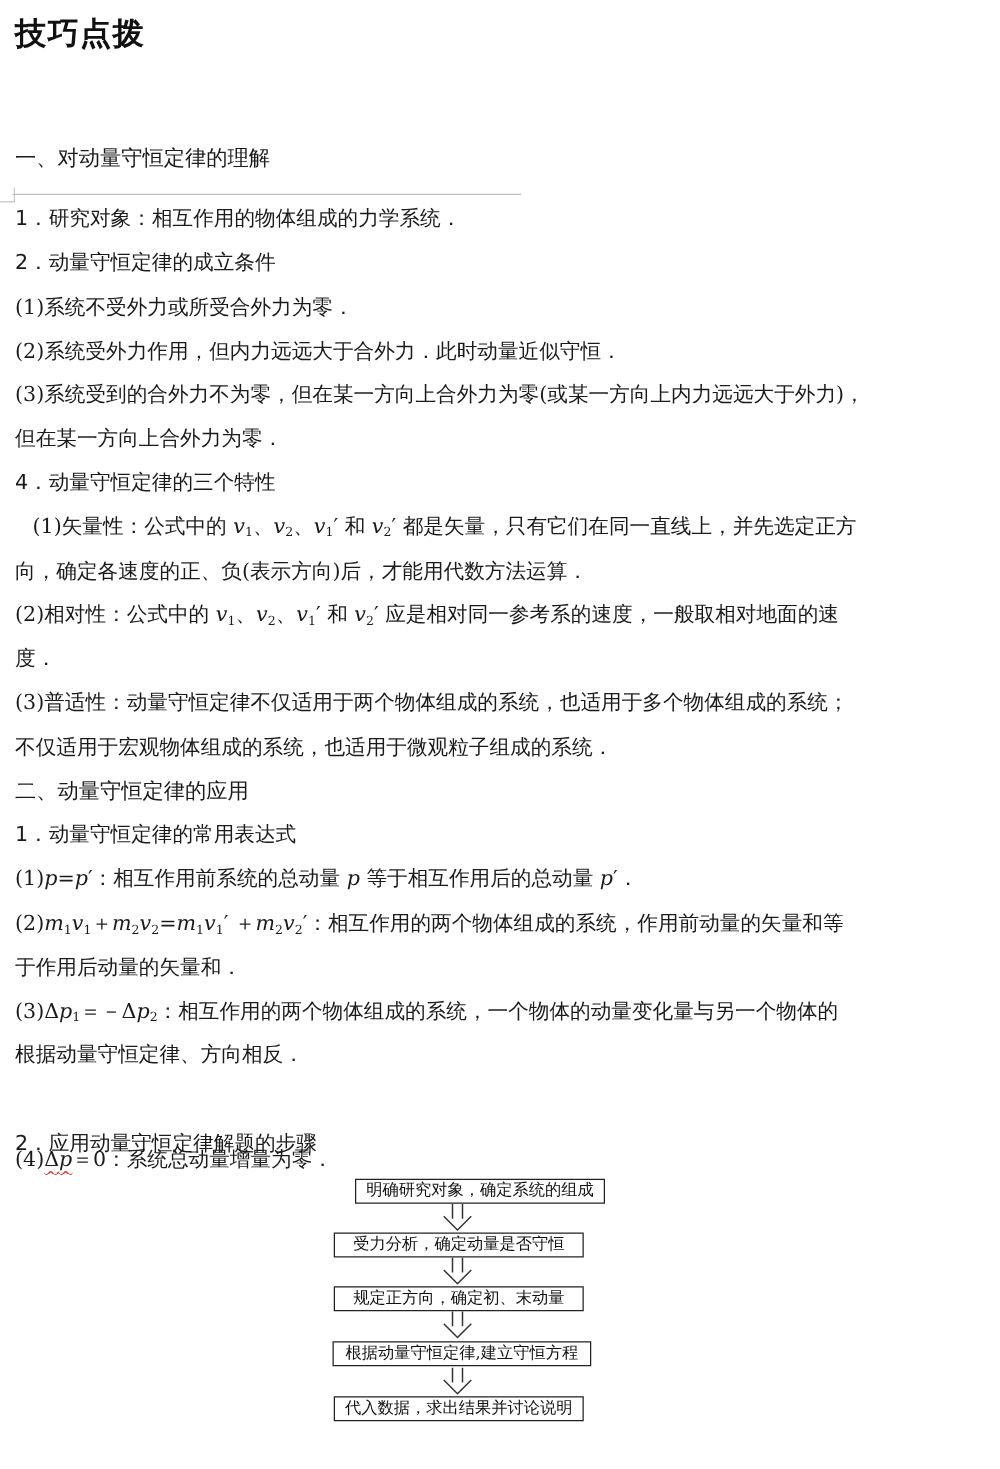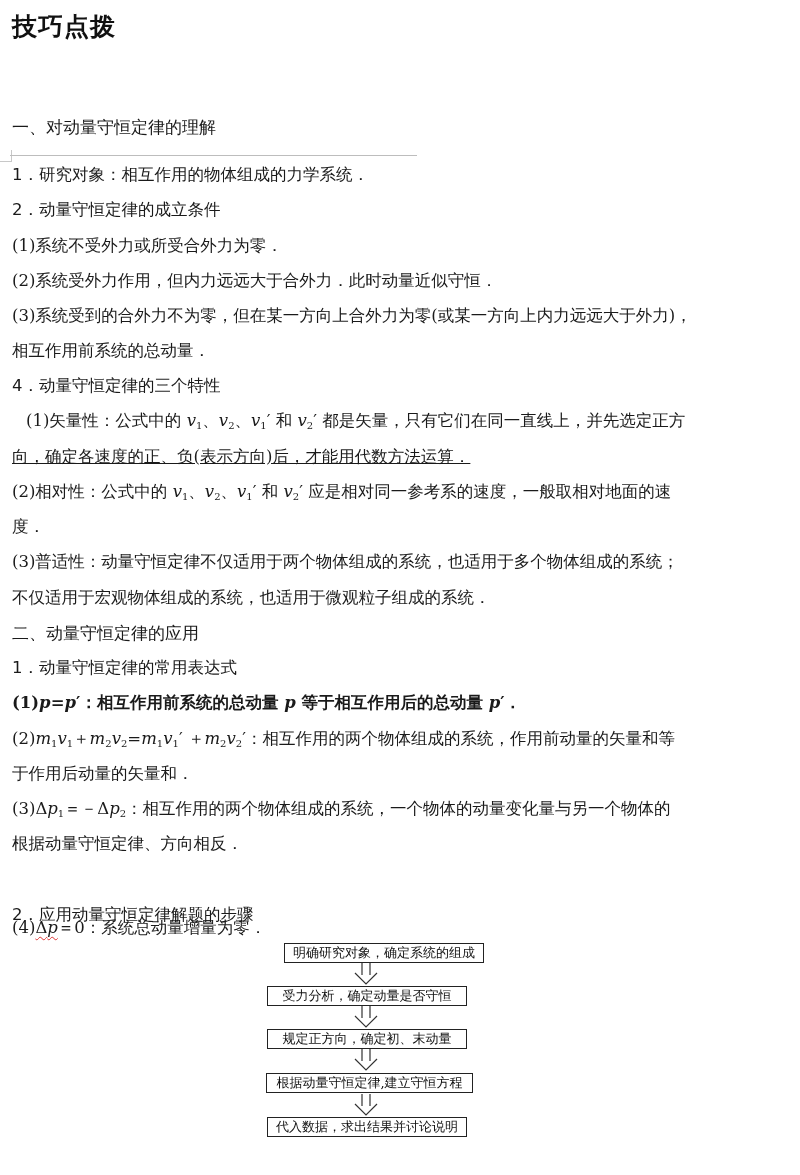--- a/index.html
+++ b/index.html
@@ -31,45 +31,45 @@
 <div class="rule"></div>
 
 <div class="line" style="top:164px;">
   <span class="h2">1．研究对象</span><span>：相互作用的物体组成的力学系统．</span>
 </div>
 
 <div class="line h2" style="top:199px;">2．动量守恒定律的成立条件</div>
 <div class="line" style="top:235px;">(1)系统不受外力或所受合外力为零．</div>
 <div class="line" style="top:270px;">(2)系统受外力作用，但内力远远大于合外力．此时动量近似守恒．</div>
 <div class="line" style="top:305px;">(3)系统受到的合外力不为零，但在某一方向上合外力为零(或某一方向上内力远远大于外力)，</div>
-<div class="line" style="top:340px;">相互作用前系统的总动量．</div>
+<div class="line" style="top:340px;">但在某一方向上合外力为零．</div>
 
 <div class="line h2" style="top:375px;">4．动量守恒定律的三个特性</div>
 
 <div class="line" style="top:410px;margin-left:14px;">
   <span>(1)矢量性：公式中的</span>
   <i class="v">v</i><sub>1</sub>、<i class="v">v</i><sub>2</sub>、<i class="v">v</i><sub>1</sub>′ 和 <i class="v">v</i><sub>2</sub>′
   <span>都是矢量，只有它们在同一直线上，并先选定正方</span>
 </div>
-<div class="line" style="top:446px;text-decoration:underline;">向，确定各速度的正、负(表示方向)后，才能用代数方法运算．</div>
+<div class="line" style="top:446px;">向，确定各速度的正、负(表示方向)后，才能用代数方法运算．</div>
 
 <div class="line" style="top:481px;">
   <span>(2)相对性：公式中的</span>
   <i class="v">v</i><sub>1</sub>、<i class="v">v</i><sub>2</sub>、<i class="v">v</i><sub>1</sub>′ 和 <i class="v">v</i><sub>2</sub>′
   <span>应是相对同一参考系的速度，一般取相对地面的速</span>
 </div>
 <div class="line" style="top:516px;">度．</div>
 
 <div class="line" style="top:551px;">(3)普适性：动量守恒定律不仅适用于两个物体组成的系统，也适用于多个物体组成的系统；</div>
 <div class="line" style="top:587px;">不仅适用于宏观物体组成的系统，也适用于微观粒子组成的系统．</div>
 
 <div class="line h1" style="top:622px;">二、动量守恒定律的应用</div>
 <div class="line h2" style="top:657px;">1．动量守恒定律的常用表达式</div>
 
-<div class="line" style="top:692px;font-weight:bold;">
+<div class="line" style="top:692px;">
   <span>(1)</span><i class="v">p</i>=<i class="v">p</i>′<span>：相互作用前系统的总动量</span> <i class="v">p</i> <span>等于相互作用后的总动量</span> <i class="v">p</i>′<span>．</span>
 </div>
 
 <div class="line" style="top:728px;">
   <span>(2)</span><i class="v">m</i><sub>1</sub><i class="v">v</i><sub>1</sub>＋<i class="v">m</i><sub>2</sub><i class="v">v</i><sub>2</sub>=<i class="v">m</i><sub>1</sub><i class="v">v</i><sub>1</sub>′ ＋<i class="v">m</i><sub>2</sub><i class="v">v</i><sub>2</sub>′<span>：相互作用的两个物体组成的系统，作用前动量的矢量和等</span>
 </div>
 <div class="line" style="top:763px;">于作用后动量的矢量和．</div>
 
 <div class="line" style="top:798px;">
   <span>(3)</span>Δ<i class="v">p</i><sub>1</sub>＝－Δ<i class="v">p</i><sub>2</sub><span>：相互作用的两个物体组成的系统，一个物体的动量变化量与另一个物体的</span>

